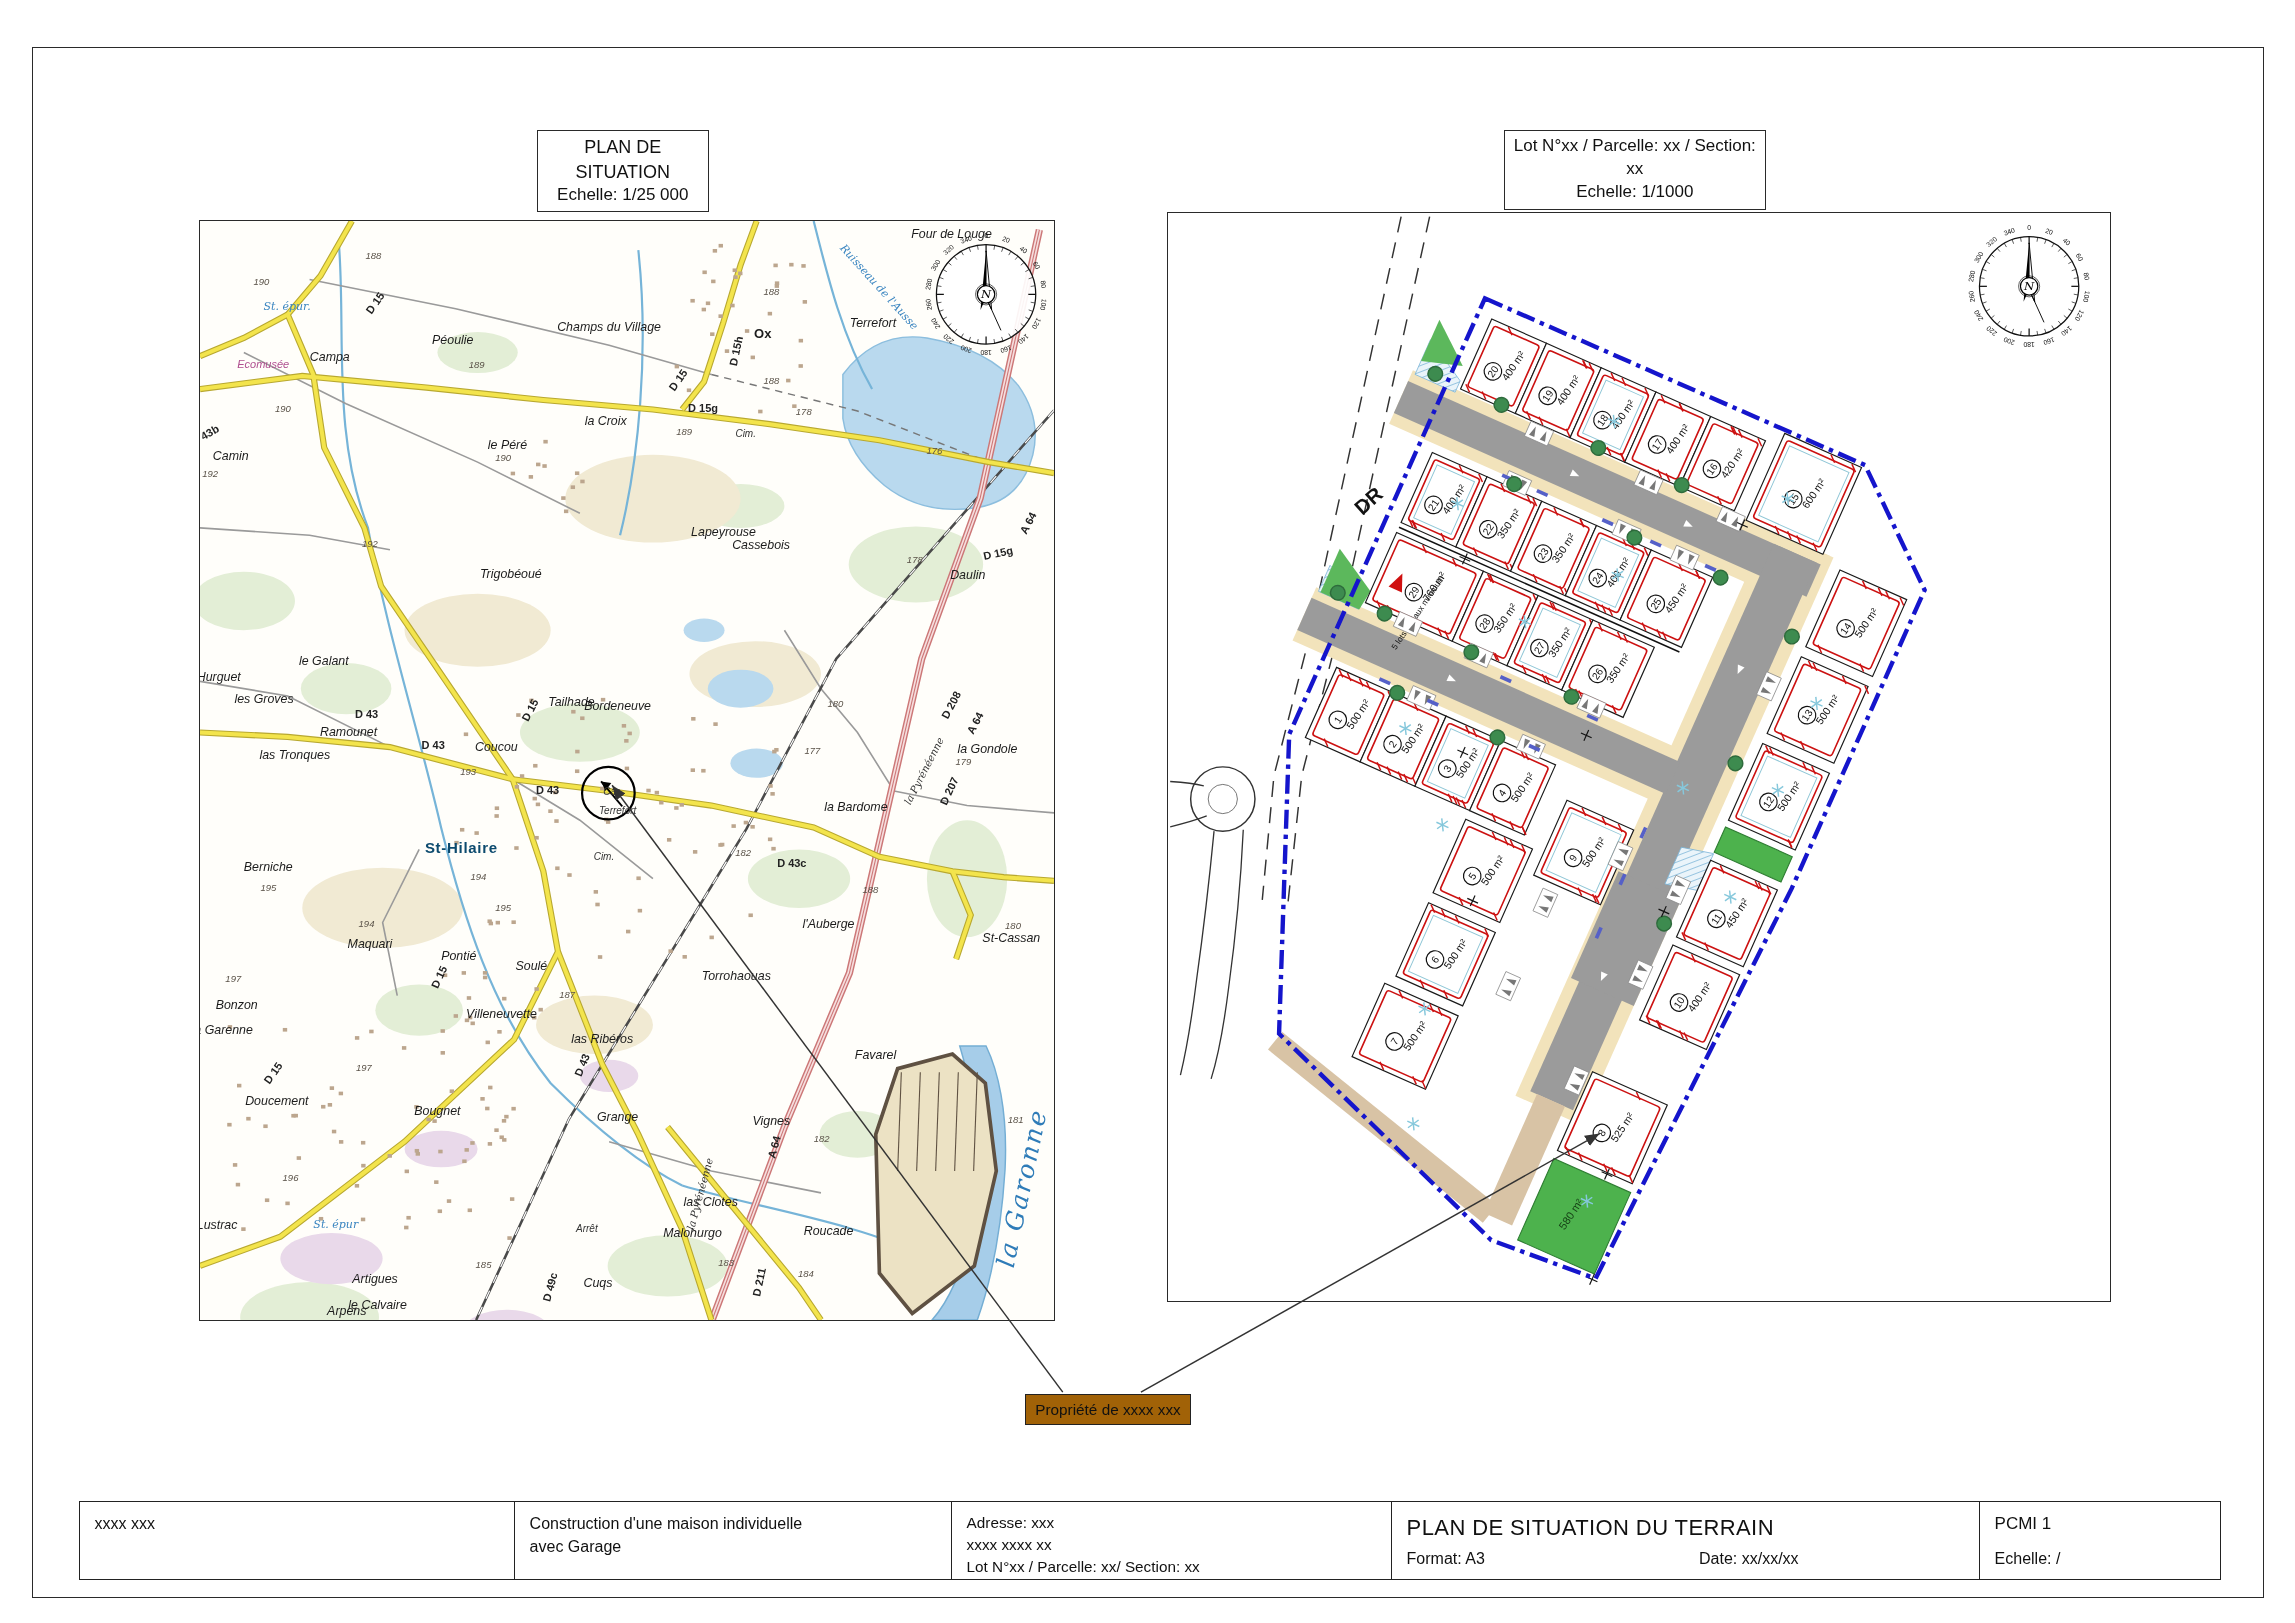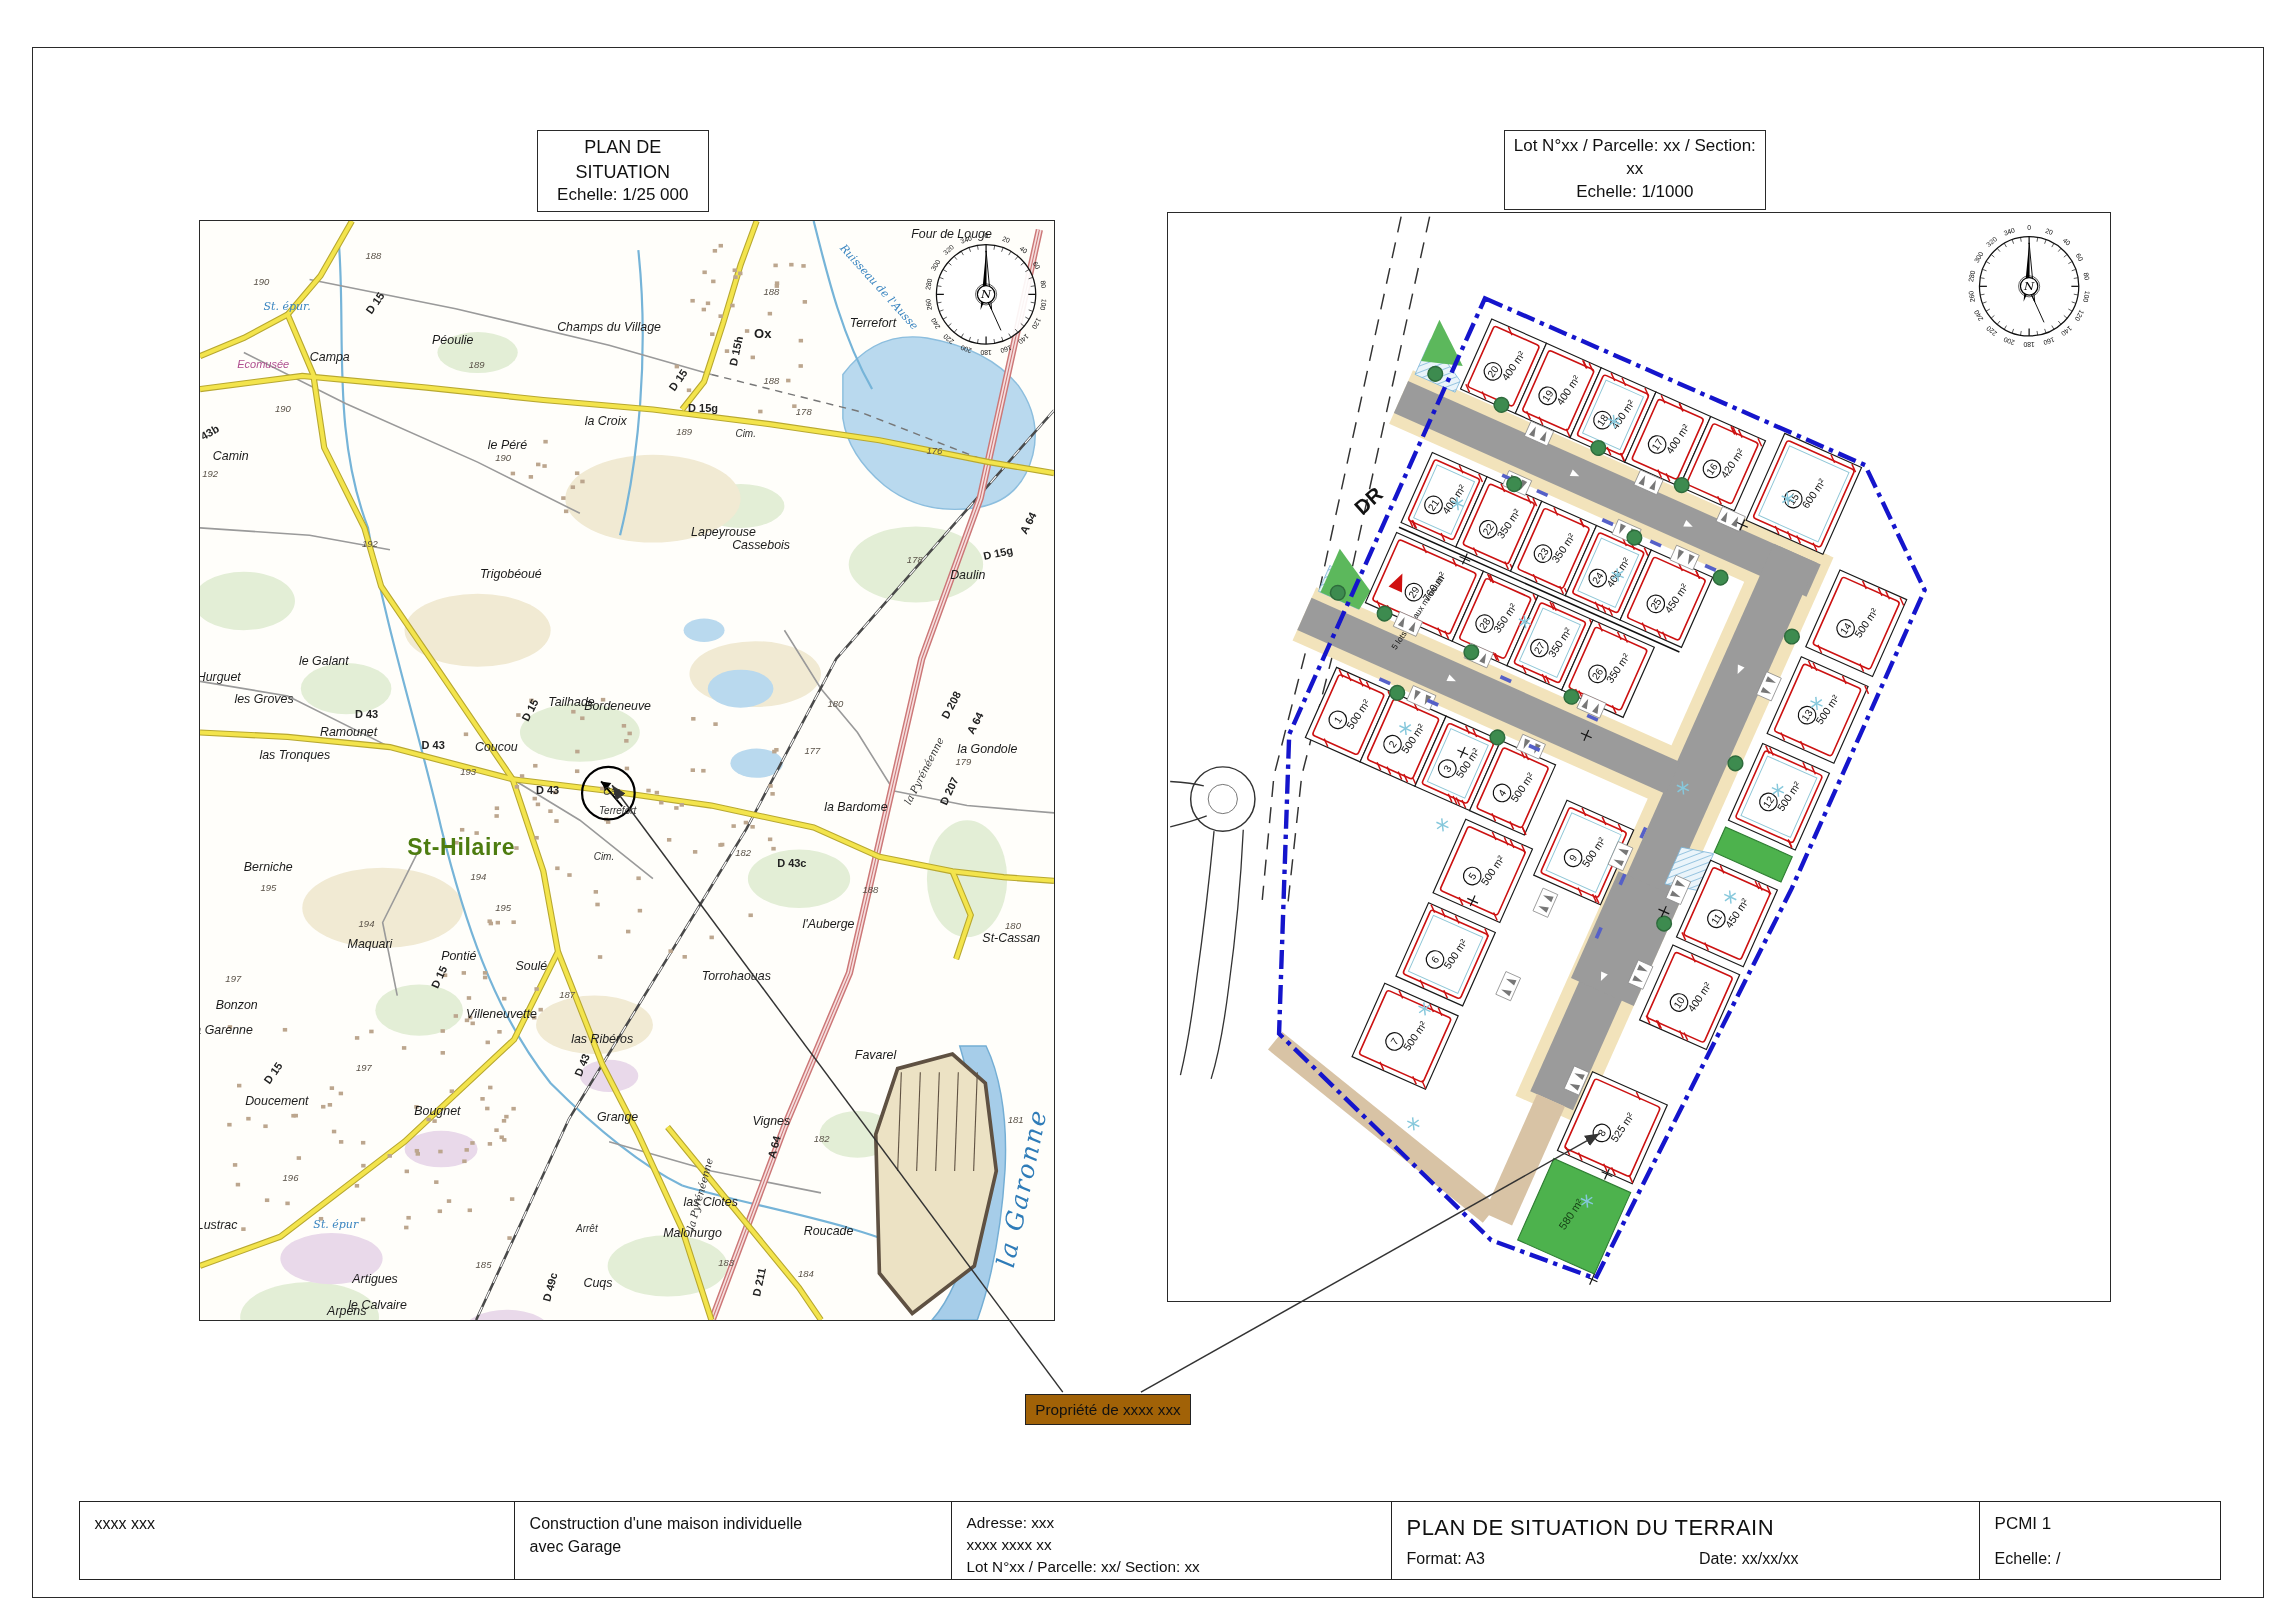--- a/index.html
+++ b/index.html
@@ -10,21 +10,21 @@
   .title-box .l2{font-size:17px;}
   .map-frame{position:absolute;border:1.5px solid #2a2a2a;background:#fffefb;overflow:hidden;}
   #left-frame{left:199px;top:220px;width:854px;height:1099px;}
   #right-frame{left:1167px;top:212px;width:942px;height:1088px;background:#fff;}
   .map-frame svg{position:absolute;left:0;top:0;width:100%;height:100%;}
   #left-labels{position:absolute;left:0;top:0;width:100%;height:100%;pointer-events:none;}
   .map-label{position:absolute;white-space:nowrap;transform:translate(-50%,-50%);}
   .pl{font-style:italic;font-size:12.4px;color:#1c1c1c;}
   .pl.s{font-size:10px;color:#333;}
   .pl.b{font-style:normal;font-weight:bold;font-size:13px;}
-  .tw{font-weight:bold;font-size:23px;color:#4d7c0f;letter-spacing:0.7px;}
+  .tw{font-weight:bold;font-size:15px;color:#0c4a6e;letter-spacing:0.7px;}
   .rd{font-weight:bold;font-size:11px;color:#222;font-style:normal;}
   .el{font-style:italic;font-size:9.5px;color:#5a5248;}
   .wa{font-style:italic;font-family:"DejaVu Serif",serif;font-size:11px;color:#3a85c0;}
   .wa.lg{font-size:25px;letter-spacing:2.2px;color:#2f7cb8;}
   .mot{font-style:italic;font-family:"DejaVu Serif",serif;font-size:10.2px;color:#333;}
   .pk{font-style:italic;font-size:11px;color:#b05090;}
   #overlay{position:absolute;left:0;top:0;width:2295px;height:1623px;pointer-events:none;}
   #prop-box{position:absolute;left:1025px;top:1394px;width:164px;height:29px;border:1.1px solid #222;
             background:#a16207;font-size:15.3px;text-align:center;line-height:29px;}
   .tblock{position:absolute;left:79px;top:1501px;width:2140px;height:77px;border:1.5px solid #222;display:flex;}

